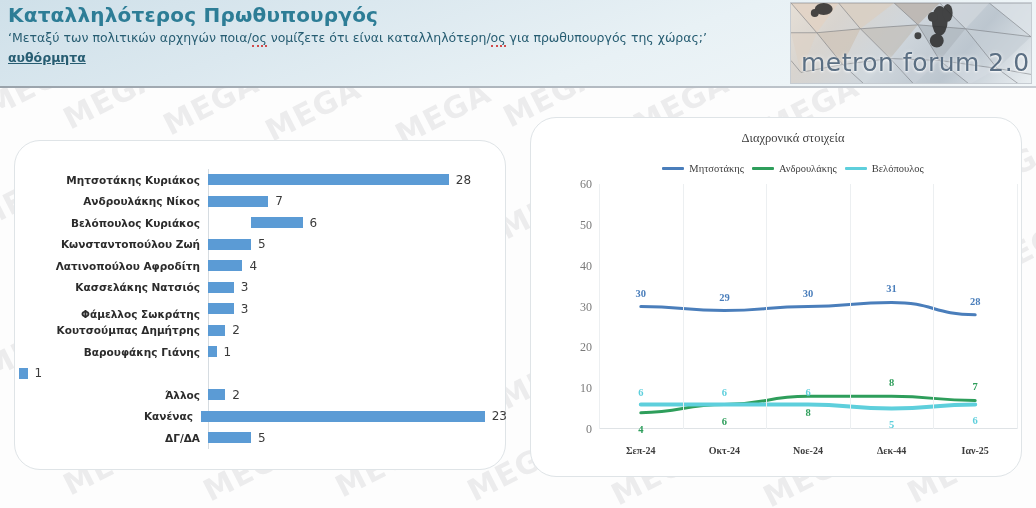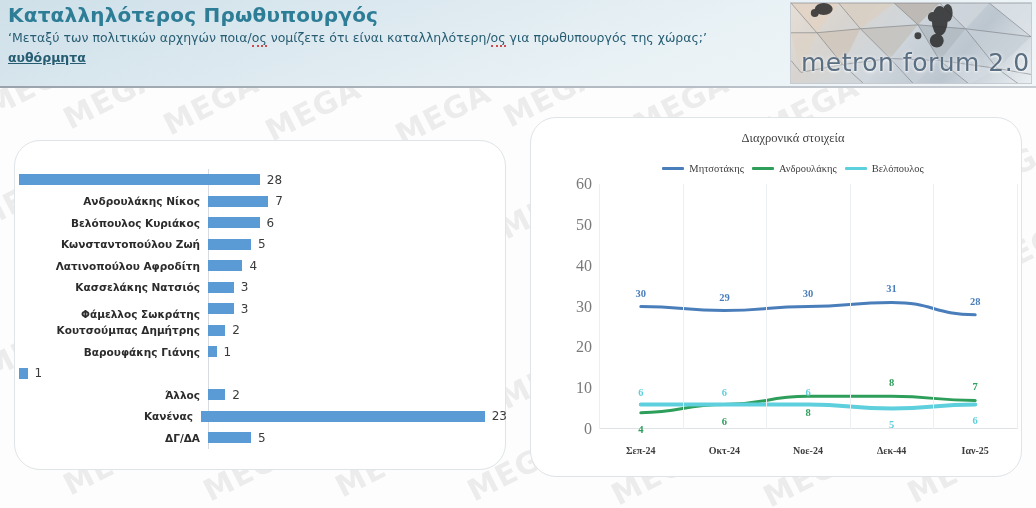--- a/index.html
+++ b/index.html
@@ -208,21 +208,21 @@
     left: 52px;
     top: 66px;
     width: 418px;
     height: 245px;
   }
   .lc-ytick {
     position: absolute;
     right: 100%;
     margin-right: 7px;
     transform: translateY(-50%);
-    font-size: 16px;
+    font-size: 12px;
     color: #7a7a7a;
     white-space: nowrap;
   }
   .lc-gridv {
     position: absolute;
     top: 0;
     width: 1px;
     height: 100%;
     background: #eceff1;
   }
@@ -329,33 +329,34 @@
         <circle cx="128" cy="33" r="3.5"></circle>
       </g>
     </svg>
     <div class="logo-text">metron forum 2.0</div>
   </div>
 
   <div class="card" id="card-left">
     <div class="bar-chart" id="bar-chart">
       <div class="bar-axis"></div>
     <div class="bar-row" style="top: 28px;">
+          <div class="bar-label">Μητσοτάκης Κυριάκος</div>
           <div class="bar-track">
             <div class="bar-fill" style="width: 240.8px; background: rgb(91, 155, 213);"></div>
             <span class="bar-value">28</span>
           </div>
         </div>
         <div class="bar-row" style="top: 49.5px;">
           <div class="bar-label">Ανδρουλάκης Νίκος</div>
           <div class="bar-track">
             <div class="bar-fill" style="width: 60.2px; background: rgb(91, 155, 213);"></div>
             <span class="bar-value">7</span>
           </div>
         </div>
-        <div class="bar-row" style="top: 71px;">
+        <div class="bar-row" style="top: 71px; gap: 43px;">
           <div class="bar-label">Βελόπουλος Κυριάκος</div>
           <div class="bar-track">
             <div class="bar-fill" style="width: 51.6px; background: rgb(91, 155, 213);"></div>
             <span class="bar-value">6</span>
           </div>
         </div>
         <div class="bar-row" style="top: 92.5px;">
           <div class="bar-label">Κωνσταντοπούλου Ζωή</div>
           <div class="bar-track">
             <div class="bar-fill" style="width: 43px; background: rgb(91, 155, 213);"></div>

